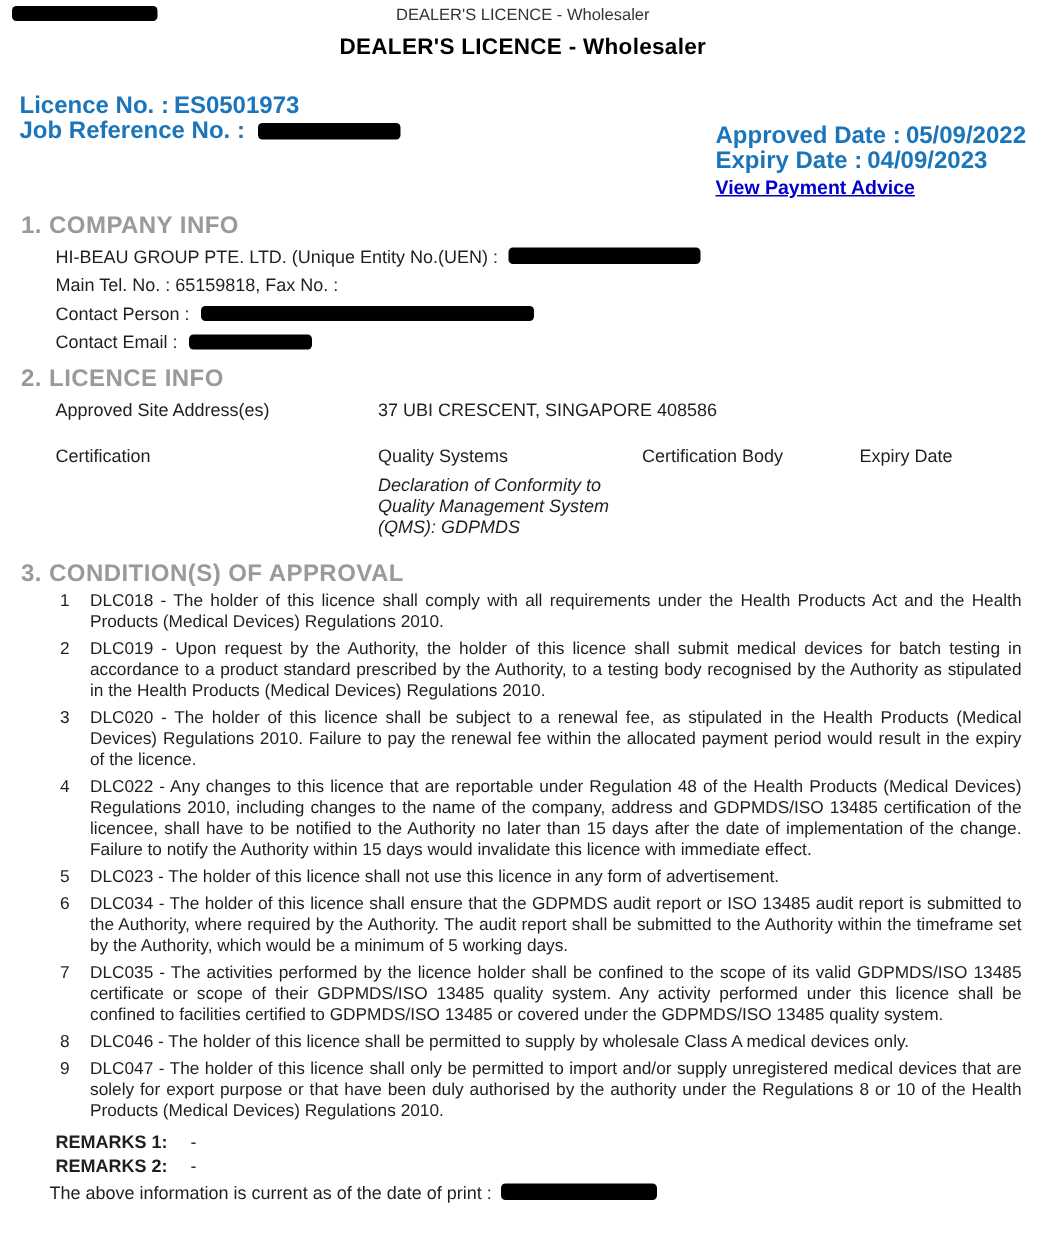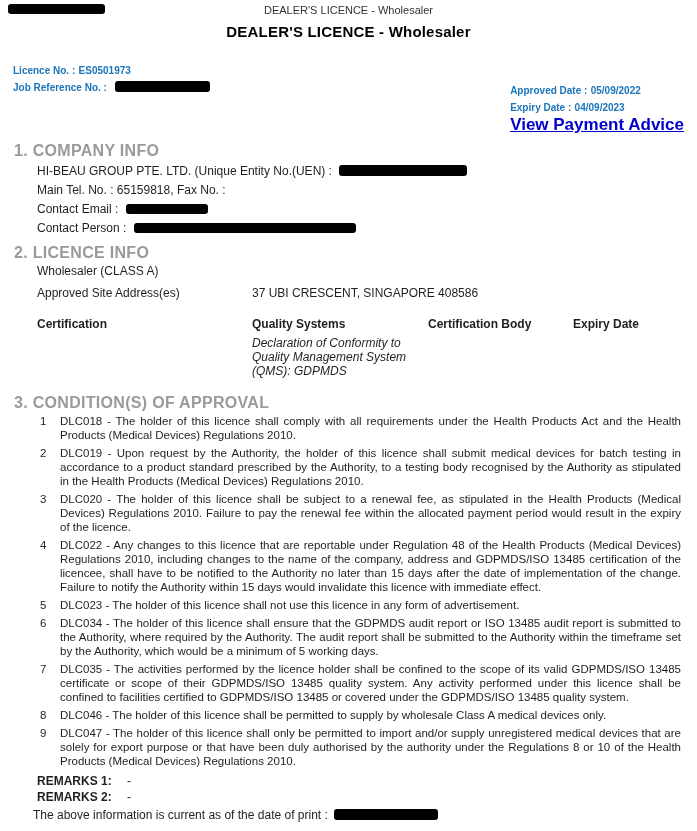--- a/index.html
+++ b/index.html
@@ -47,25 +47,25 @@
   
   .meta {
     margin-top: 20px;
     padding: 0 13px;
     display: flex;
     justify-content: space-between;
     align-items: flex-start;
   }
   .meta-line { line-height: 17px; height: 17px; white-space: nowrap; }
   .meta-right { text-align: left; margin-top: 20px; }
-  .blue { color: #1b75bb; font-weight: bold; font-size: 10px; }
+  .blue { color: #1b75bb; font-weight: bold; font-size: 16px; }
   .pay-link {
     color: #0000cc;
     font-weight: bold;
-    font-size: 17px;
+    font-size: 13px;
     text-decoration: underline;
     cursor: pointer;
   }
   .redact-jobref { width: 95px; height: 11px; margin-left: 5px; }
   
   .section-heading {
     margin-left: 14px;
     font-weight: bold;
     font-size: 16px;
     letter-spacing: .3px;
@@ -82,21 +82,21 @@
   .fax-label { }
   .sec2-heading { margin-top: 6px; }
   .licence-block { margin-left: 37px; }
   .licence-type { margin-top: 6px; height: 14px; }
   .li-row {
     display: grid;
     grid-template-columns: 215px 176px 145px auto;
     align-items: start;
   }
   .site-row { margin-top: 8px; }
-  .cert-header-row { margin-top: 17px; font-weight: bold; }
+  .cert-header-row { margin-top: 17px; }
   .qs-value-row { margin-top: 5px; }
   .qs-value { width: 170px; line-height: 14px; font-style: italic; }
   .scope-row { margin-top: 0px; }
   .sec3-heading { margin-top: 16px; }
   
   .conditions-block { margin: 6px 14px 0 40px; }
   .cond {
     display: flex;
     margin-bottom: 4px;
     line-height: 14px;
@@ -152,32 +152,31 @@
 <div class="company-block">
   <div class="company-line">
     <span class="company-name">HI-BEAU GROUP PTE. LTD. (Unique Entity No.(UEN) :</span>
     <span class="redact redact-uen"></span>
   </div>
   <div class="company-line">
     <span>Main Tel. No. : 65159818,</span>
     <span class="fax-label">Fax No. :</span>
   </div>
   <div class="company-line">
+    <span>Contact Person :</span>
+    <span class="redact redact-person"></span>
+  </div>
+  <div class="company-line">
     <span>Contact Email :</span>
     <span class="redact redact-email"></span>
   </div>
-  <div class="company-line">
-    <span>Contact Person :</span>
-    <span class="redact redact-person"></span>
-  </div>
 </div>
 
 <div class="section-heading sec2-heading">2. LICENCE INFO</div>
 <div class="licence-block">
-  <div class="licence-type">Wholesaler (CLASS A)</div>
 
   <div class="li-row site-row">
     <div>Approved Site Address(es)</div>
     <div style="grid-column: 2 / 5;">37 UBI CRESCENT, SINGAPORE 408586</div>
   </div>
 
   <div class="li-row cert-header-row">
     <div>Certification</div>
     <div>Quality Systems</div>
     <div>Certification Body</div>

